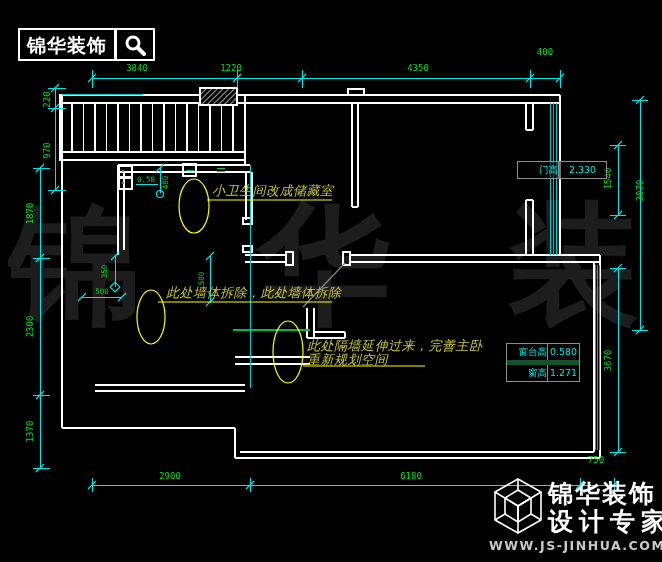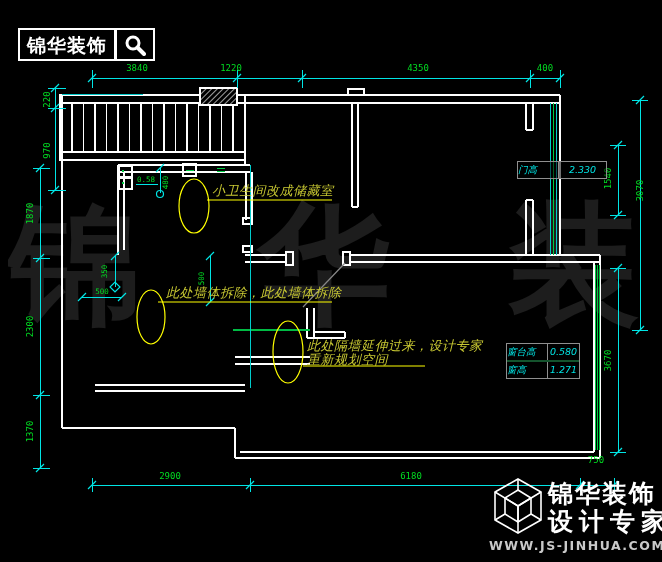--- a/index.html
+++ b/index.html
@@ -23,23 +23,23 @@
     font-family:"DejaVu Sans Mono",monospace;font-size:9px;line-height:11px;}
   .dimv{transform:rotate(-90deg);}
   .dims{font-size:7.5px;width:30px;}
   
   .ann{position:absolute;color:#c8c832;font-size:13px;line-height:9px;white-space:nowrap;
     letter-spacing:0.5px;font-style:italic;}
   
   .cadtab{position:absolute;border:1px solid #8f8f8f;color:#00e5e5;font-size:9.5px;
     background:rgba(0,0,0,0.55);}
   .cadtab .row{display:flex;height:16px;line-height:16px;}
-  .cadtab .row + .row{border-top:2px solid #14532d;}
-  .cadtab .lbl{width:40px;text-align:left;border-right:1px solid #8f8f8f;font-style:italic;}
-  .cadtab .val{flex:1;text-align:center;font-style:italic;}
+  .cadtab .row + .row{border-top:5px solid #14532d;}
+  .cadtab .lbl{width:40px;text-align:right;border-right:1px solid #8f8f8f;}
+  .cadtab .val{flex:1;text-align:center;}
   
   .f-brand{position:absolute;left:548px;top:477px;color:#fff;font-weight:bold;
     font-size:25px;letter-spacing:2px;white-space:nowrap;}
   .f-sub{position:absolute;left:548px;top:505px;color:#fff;font-weight:bold;
     font-size:25px;letter-spacing:6px;white-space:nowrap;}
   .f-web{position:absolute;left:489px;top:538px;color:#c9c9c9;font-weight:bold;
     font-size:12.5px;letter-spacing:1.5px;white-space:nowrap;}
   svg{position:absolute;left:0;top:0;}
   .z1{z-index:1}.z2{z-index:2}.z3{z-index:3}.z4{z-index:4}
 </style>
@@ -139,21 +139,21 @@
       <svg width="22" height="22" viewBox="0 0 22 22" style="position:static">
         <circle cx="9" cy="9" r="6" stroke="#fff" stroke-width="3" fill="none"></circle>
         <line x1="13.5" y1="13.5" x2="20" y2="20" stroke="#fff" stroke-width="4" stroke-linecap="round"></line>
       </svg>
     </div>
   </div>
 
   <div class="dimh z3" style="left:114px;top:63px">3840</div>
   <div class="dimh z3" style="left:208px;top:63px">1220</div>
   <div class="dimh z3" style="left:395px;top:63px">4350</div>
-  <div class="dimh z3" style="left:522px;top:63px">400</div>
+  <div class="dimh z3" style="left:522px;top:47px">400</div>
 
   <div class="dimv z3" style="left:24px;top:94px">220</div>
   <div class="dimv z3" style="left:24px;top:145px">970</div>
   <div class="dimv z3" style="left:7px;top:208px">1870</div>
   <div class="dimv z3" style="left:7px;top:321px">2300</div>
   <div class="dimv z3" style="left:7px;top:426px">1370</div>
 
   <div class="dimv z3" style="left:585px;top:173px">1540</div>
   <div class="dimv z3" style="left:617px;top:185px">3070</div>
   <div class="dimv z3" style="left:585px;top:355px">3670</div>
@@ -163,21 +163,21 @@
   <div class="dimh z3" style="left:573px;top:455px">750</div>
 
   <div class="dimv dims z3" style="left:150px;top:177px">480</div>
   <div class="dimh dims z3" style="left:131px;top:174px">0.58</div>
   <div class="dimv dims z3" style="left:89px;top:266px">350</div>
   <div class="dimh dims z3" style="left:87px;top:286px">500</div>
   <div class="dimv dims z3" style="left:186px;top:273px">500</div>
 
   <div class="ann z3" style="left:212px;top:186px">小卫生间改成储藏室</div>
   <div class="ann z3" style="left:166px;top:288px">此处墙体拆除，此处墙体拆除</div>
-  <div class="ann z3" style="left:307px;top:341px">此处隔墙延伸过来，设计专家</div>
+  <div class="ann z3" style="left:307px;top:341px">此处隔墙延伸过来，完善主卧</div>
   <div class="ann z3" style="left:307px;top:355px">重新规划空间</div>
 
   <div class="cadtab z3" style="left:517px;top:161px;width:88px">
     <div class="row">
       <div class="lbl">门高</div>
       <div class="val">2.330</div>
     </div>
   </div>
 
   <div class="cadtab z3" style="left:506px;top:343px;width:72px">

